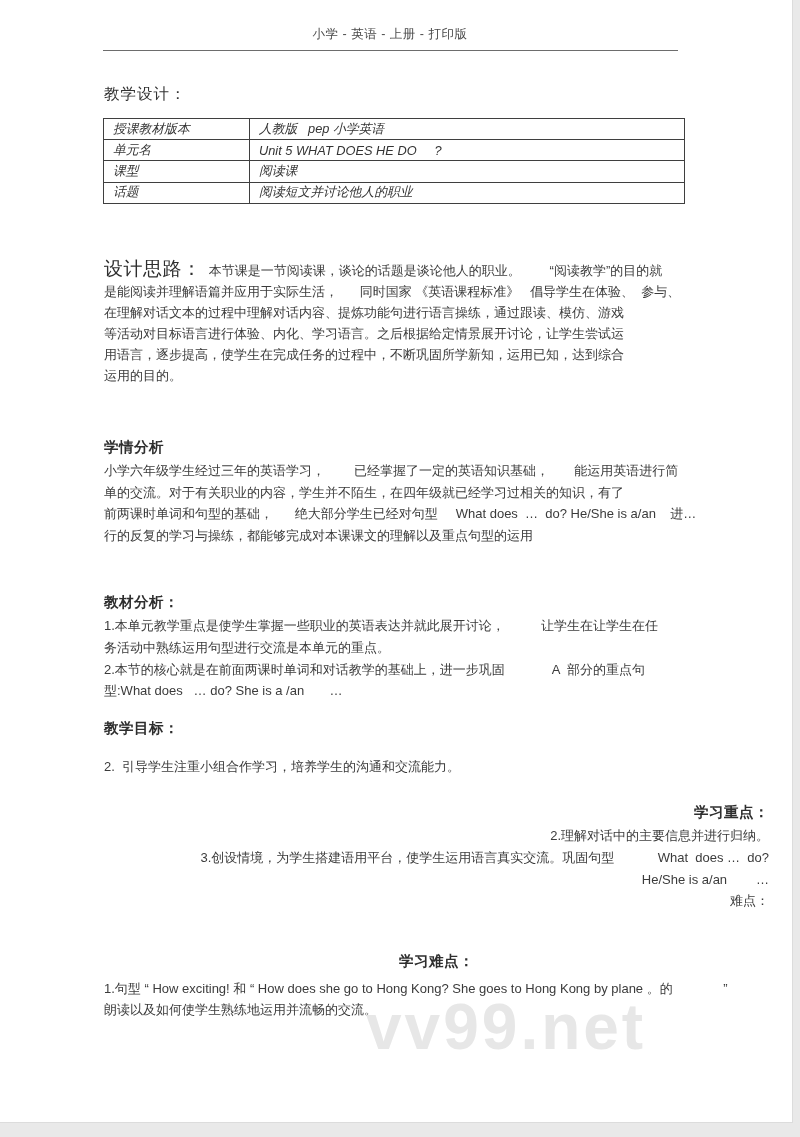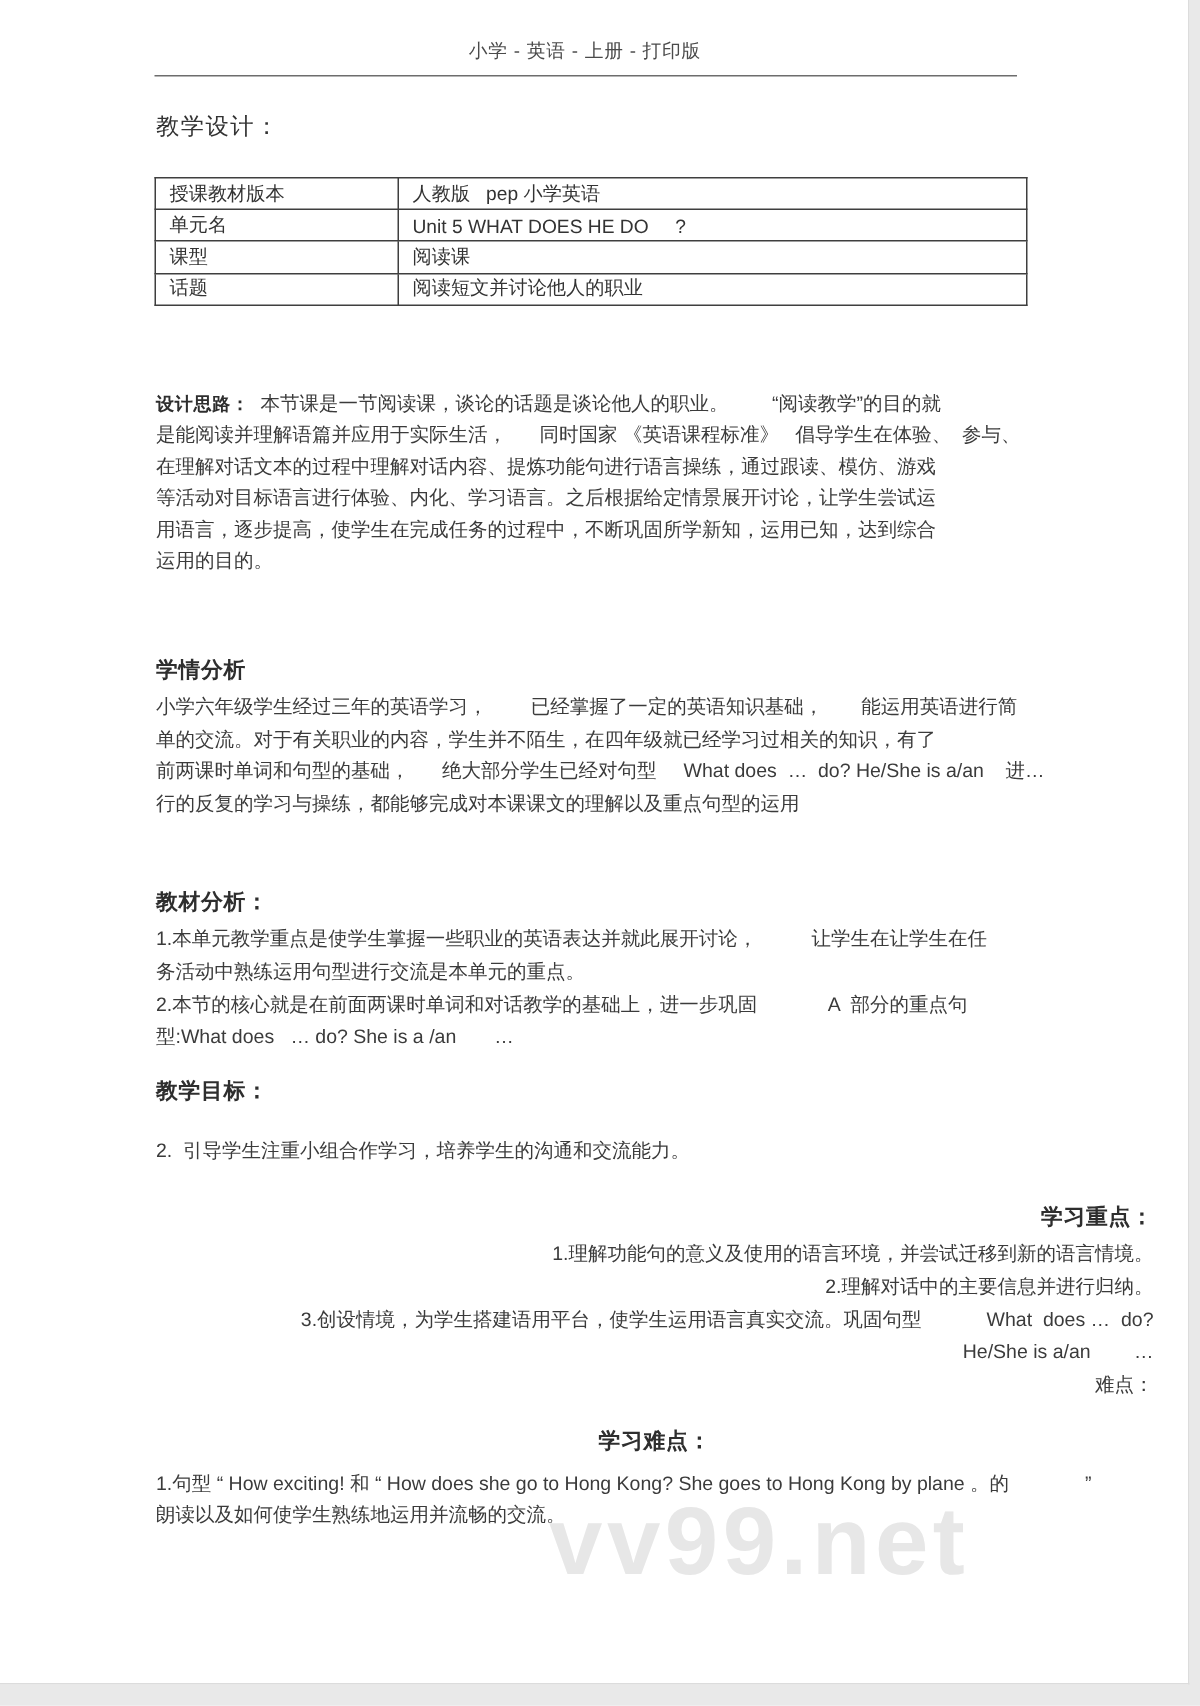--- a/index.html
+++ b/index.html
@@ -35,44 +35,45 @@
     position: absolute;
     top: 50px;
     left: 103px;
     width: 575px;
     border: none;
     border-top: 1.7px solid #6d6d6d;
     margin: 0;
   }
   .doc-title {
     position: absolute;
-    top: 74px;
+    top: 84px;
     left: 104px;
     margin: 0;
     font-size: 15.5px;
     font-weight: 500;
     color: #333333;
     letter-spacing: 1px;
   }
   .info-table {
     position: absolute;
     top: 118px;
     left: 103px;
     width: 582px;
     border-collapse: collapse;
     table-layout: fixed;
     color: #333333;
   }
   .info-table td {
     border: 1.2px solid #3f3f3f;
     height: 20.2px;
-    padding: 0 16px 0 9px;
+    padding: 0 0 0 9px;
     font-size: 12.8px;
     white-space: pre;
     overflow: hidden;
+    font-style: italic;
   }
   .info-table td.label { width: 136px; }
   .section {
     position: absolute;
     left: 104px;
     width: 665px;
     color: #3b3b3b;
   }
   .section .heading {
     font-size: 14.5px;
@@ -82,22 +83,22 @@
     margin-bottom: 2px;
     letter-spacing: 0.5px;
   }
   .section .line {
     font-size: 13px;
     line-height: 20.9px;
     white-space: pre;
     overflow: visible;
   }
   .heading-inline {
-    font-size: 12px;
-    font-weight: 700;
+    font-size: 19px;
+    font-weight: 400;
     color: #2e2e2e;
     letter-spacing: 0.5px;
   }
   .sec-0 { top: 259px; }
   .sec-1 { top: 437px; }
   .sec-1 .line { line-height: 21.6px; }
   .sec-2 { top: 592px; }
   .sec-2 .line { line-height: 21.8px; }
   .sec-3 { top: 718px; }
   .sec-3 .heading { margin-bottom: 18px; }
@@ -170,21 +171,20 @@
         <div class="line">务活动中熟练运用句型进行交流是本单元的重点。</div>
         <div class="line">2.本节的核心就是在前面两课时单词和对话教学的基础上，进一步巩固             A  部分的重点句</div>
         <div class="line">型:What does   … do? She is a /an       …</div>
       </div>
       <div class="section sec-3">
         <div class="heading">教学目标：</div>
         <div class="line">2.  引导学生注重小组合作学习，培养学生的沟通和交流能力。</div>
       </div>
       <div class="section sec-4">
         <div class="heading">学习重点：</div>
-        <div class="line">1.理解功能句的意义及使用的语言环境，并尝试迁移到新的语言情境。</div>
         <div class="line">2.理解对话中的主要信息并进行归纳。</div>
         <div class="line">3.创设情境，为学生搭建语用平台，使学生运用语言真实交流。巩固句型            What  does …  do?</div>
         <div class="line">He/She is a/an        …</div>
         <div class="line">难点：</div>
       </div>
       <div class="section sec-5">
         <div class="heading">学习难点：</div>
         <div class="line">1.句型 “ How exciting! 和 “ How does she go to Hong Kong? She goes to Hong Kong by plane 。的              ”</div>
         <div class="line">朗读以及如何使学生熟练地运用并流畅的交流。</div>
       </div>

